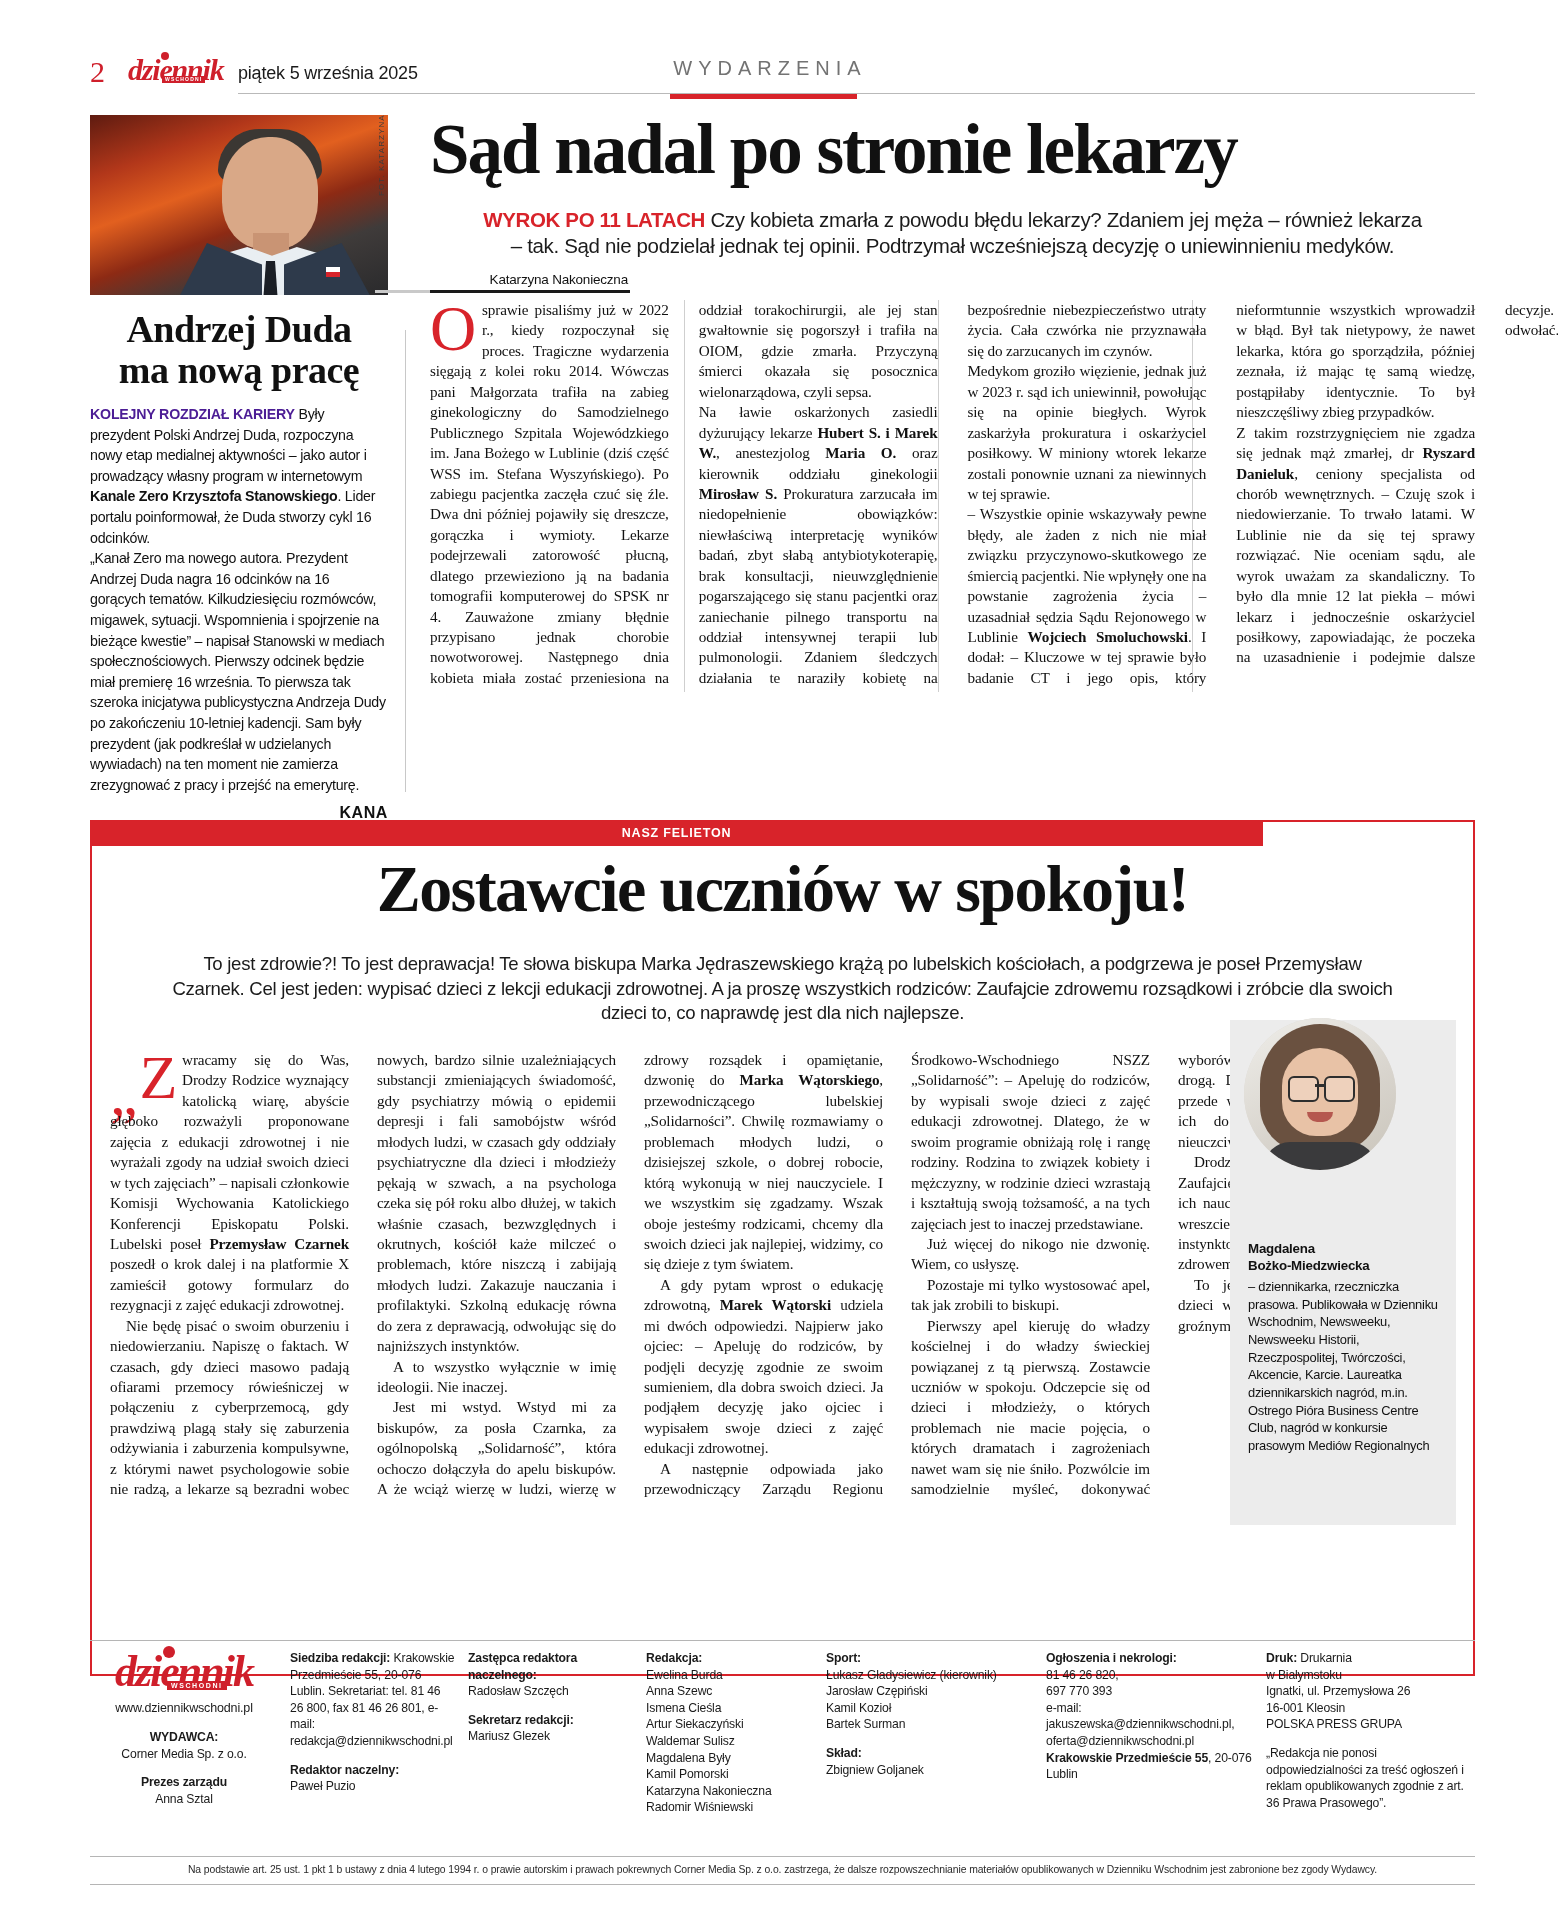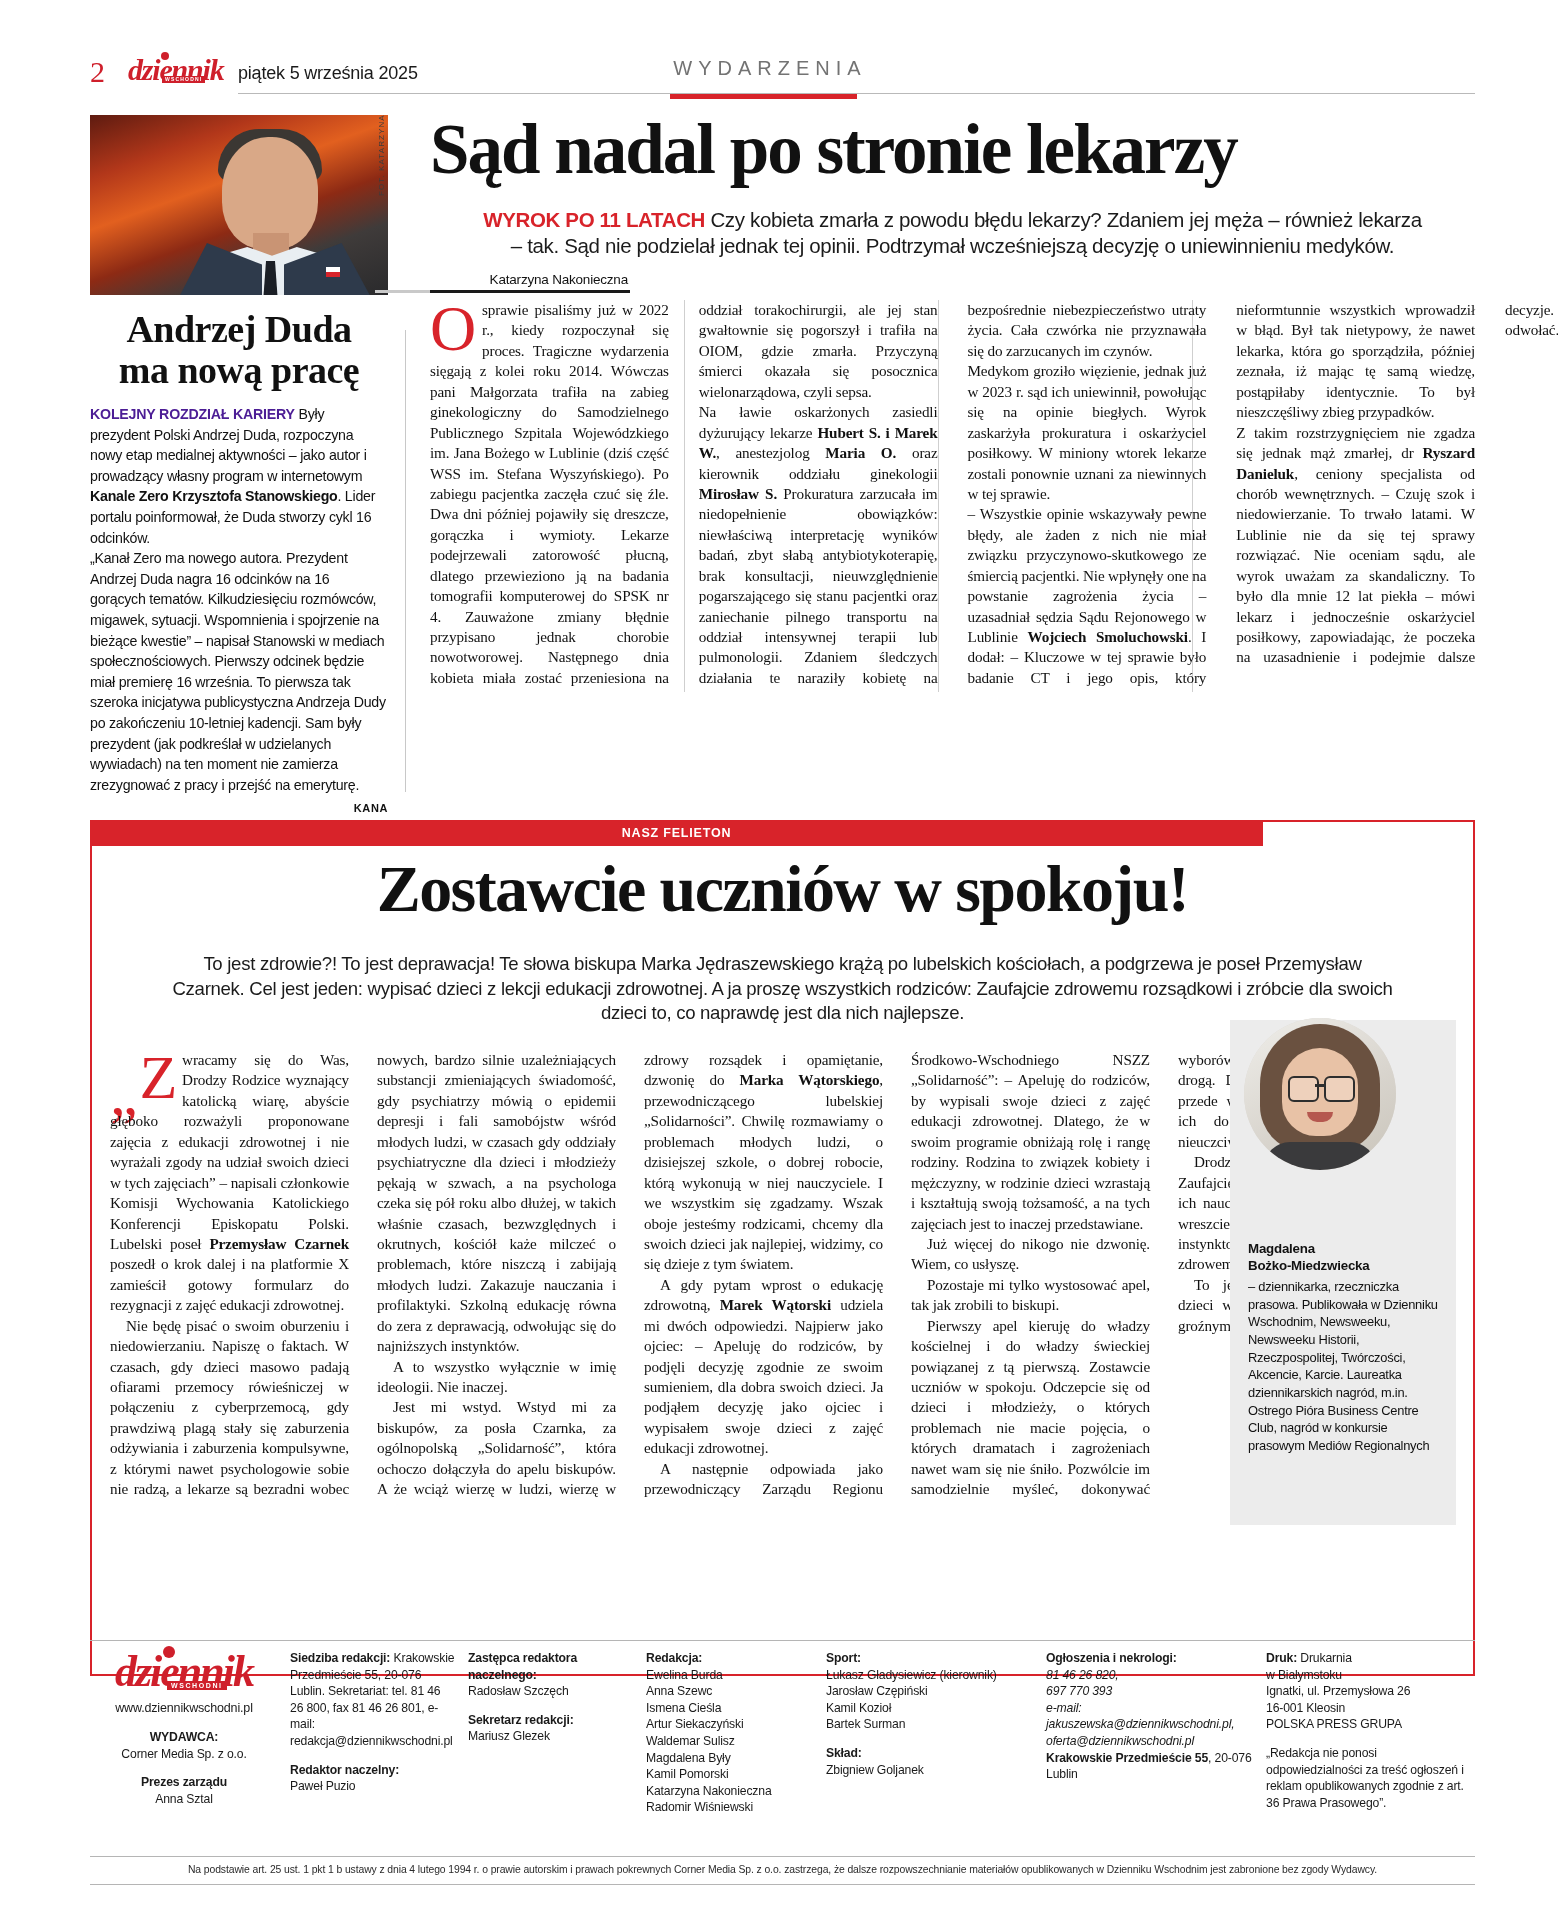--- a/index.html
+++ b/index.html
@@ -51,21 +51,21 @@
   .photo-credit { position:absolute; right:-3px; top:-1px; height:180px; width:14px;
                   writing-mode:vertical-rl; transform:rotate(180deg);
                   font-size:8px; letter-spacing:1.1px; color:#3c3c3c; text-align:right;
                   padding-top:4px; box-sizing:border-box; }
   .rail-head { font-family:"Liberation Serif", serif; font-weight:bold; font-size:38px;
                line-height:1.08; text-align:center; margin-top:14px; letter-spacing:-0.5px; }
   .rail-body { font-size:14.2px; line-height:1.45; margin-top:13px; text-align:left;
                letter-spacing:-0.25px; }
   .rail-body p { margin:0; }
   .kicker-red { color:#4c1d95; font-weight:bold; letter-spacing:-0.2px; }
-  .rail-sign { text-align:right; font-weight:bold; font-size:11px; letter-spacing:0.6px; margin-top:6px; }
+  .rail-sign { text-align:right; font-weight:bold; font-size:16px; letter-spacing:0.6px; margin-top:6px; }
   .rail-divider { position:absolute; left:405px; top:330px; width:1px; height:462px; background:#c8c8c8; }
 
   
   .story { position:absolute; left:430px; top:115px; width:1045px; }
   .story-head { font-family:"Liberation Serif", serif; font-weight:bold; font-size:71px;
                 line-height:0.98; letter-spacing:-2px; margin:0; }
   .story-lead { margin-top:22px; padding:0 52px; text-align:center;
                 font-size:20.5px; line-height:1.30; letter-spacing:-0.35px; color:#1b1b1b; }
   .lead-label { color:#d8232a; font-weight:bold; }
 
@@ -323,21 +323,21 @@
         <div>Jarosław Czępiński</div>
         <div>Kamil Kozioł</div>
         <div>Bartek Surman</div>
         <div class="foot-blank"></div>
         <div class="foot-b">Skład:</div>
         <div>Zbigniew Goljanek</div>
       </div>
 
       <div class="fc fc6">
         <div class="foot-b">Ogłoszenia i nekrologi:</div>
-        <div style="white-space:pre-line;font-style:italic;">81 46 26 820,
+        <div style="white-space:pre-line;">81 46 26 820,
 697 770 393
 e-mail:
 jakuszewska@dziennikwschodni.pl,
 oferta@dziennikwschodni.pl</div>
         <div><b>Krakowskie Przedmieście 55</b><span>, 20-076 Lublin</span></div>
       </div>
 
       <div class="fc fc7">
         <div style="white-space:pre-line;"><b>Druk:</b><span> Drukarnia
 w Białymstoku

